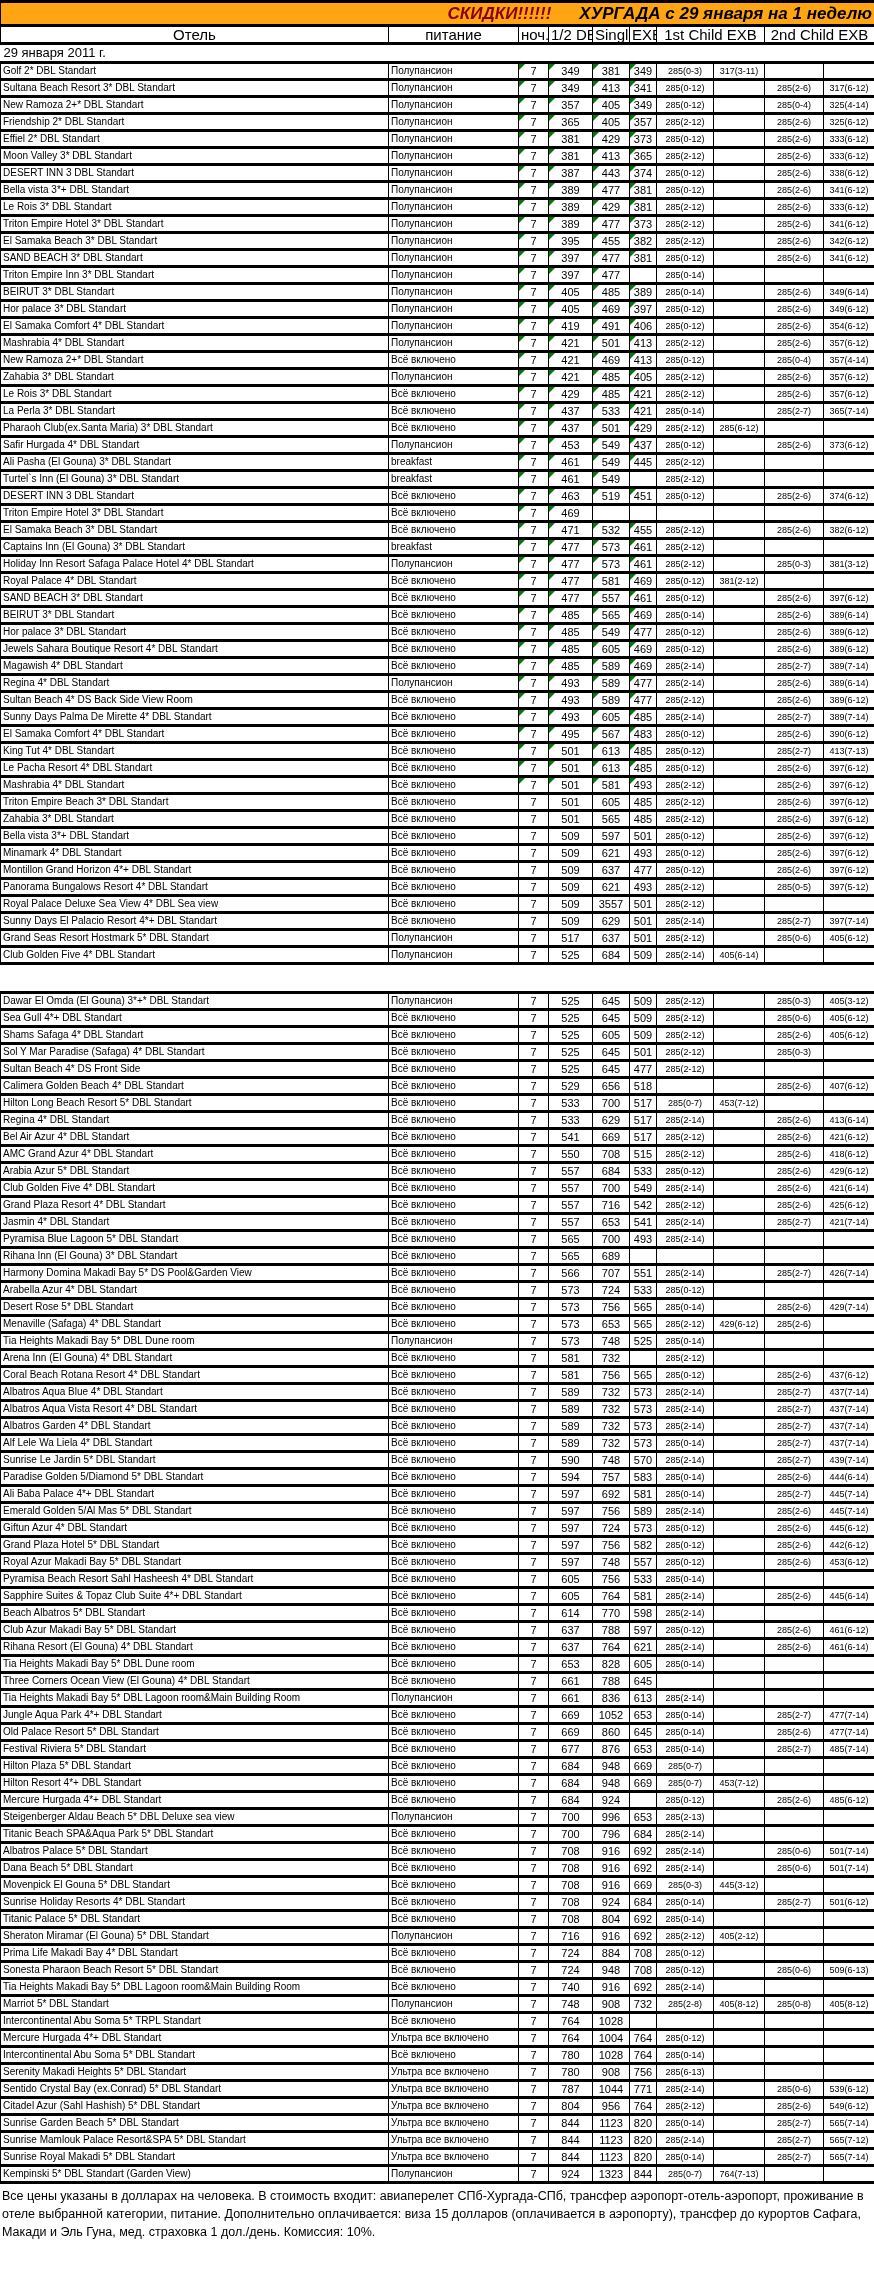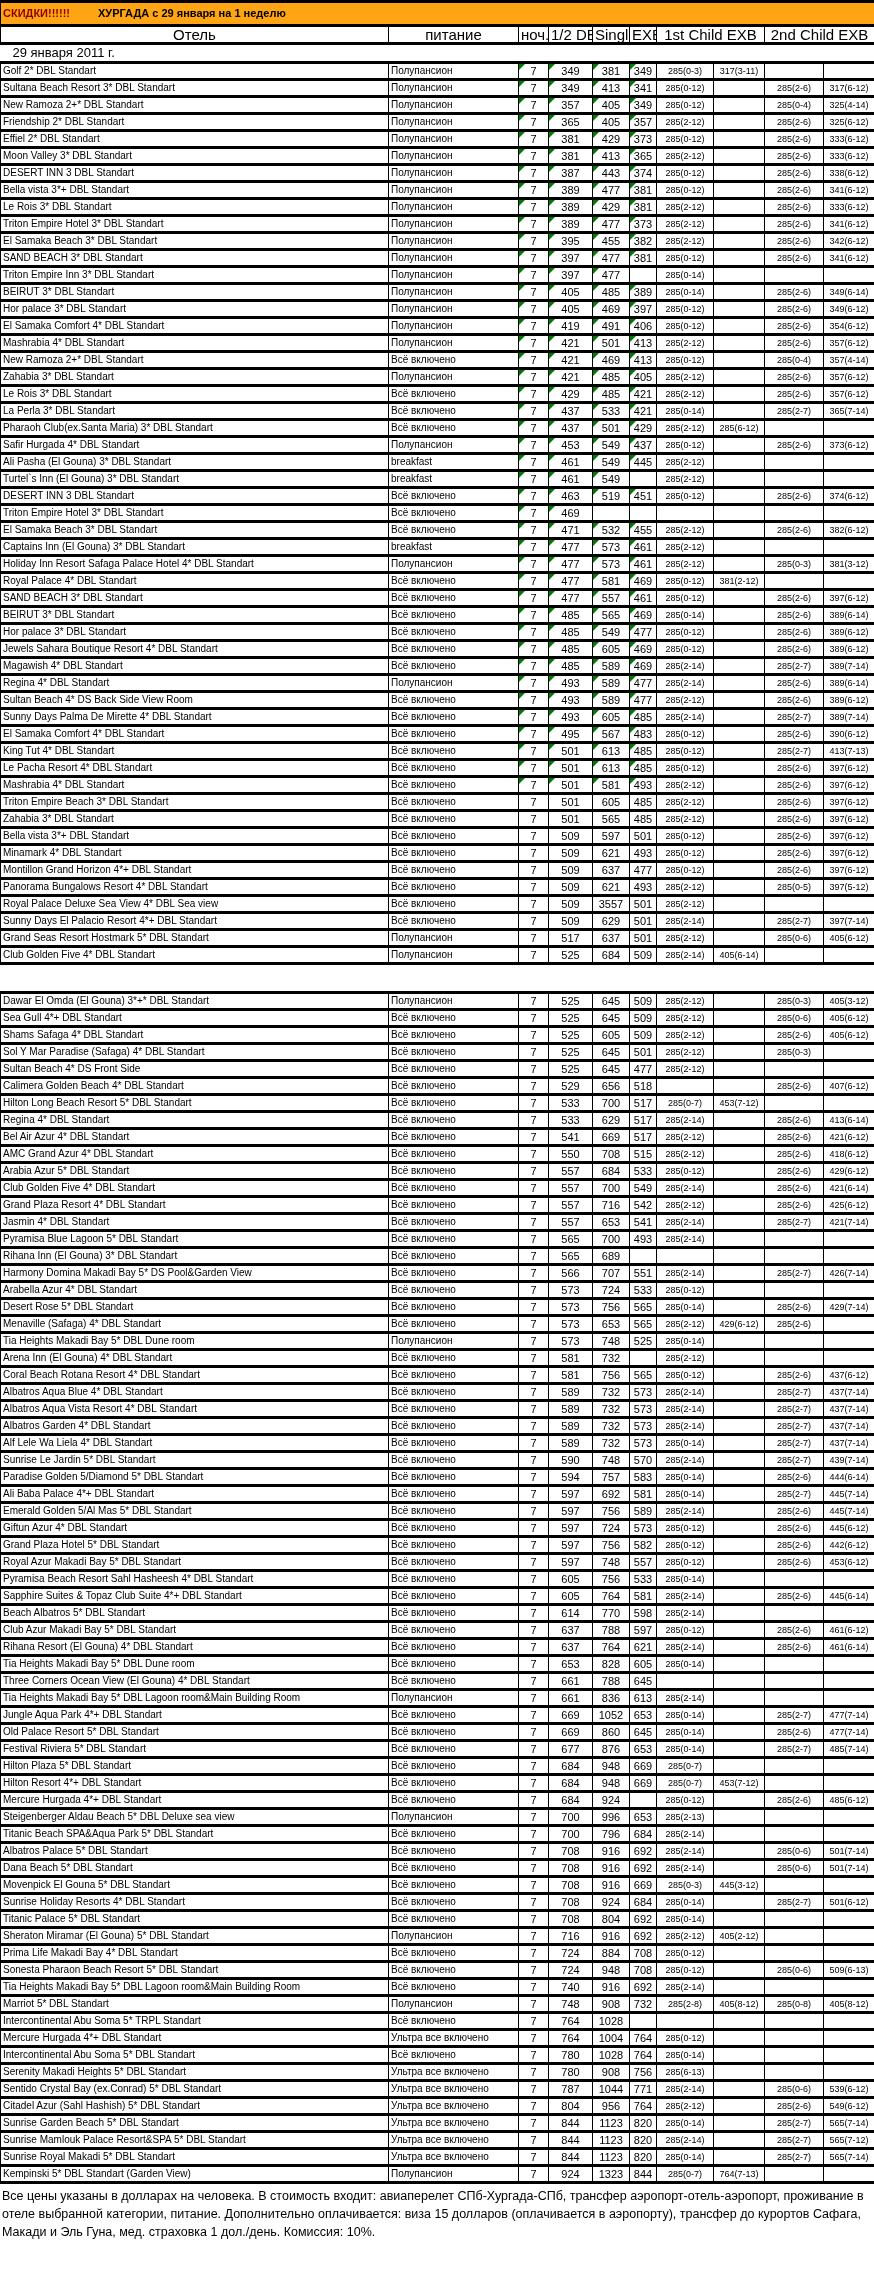--- a/index.html
+++ b/index.html
@@ -1,26 +1,26 @@
 <!DOCTYPE html>
 <html><head>
 <meta charset="utf-8">
 <style>
   html,body{margin:0;padding:0;background:#ffffff;}
   body{width:874px;font-family:"Liberation Sans",sans-serif;color:#000;}
   table{border-collapse:collapse;table-layout:fixed;width:874px;}
   td,th{border:1px solid #000;border-top-width:3px;border-bottom-width:3px;
         overflow:hidden;white-space:nowrap;height:14px;line-height:14px;
         padding:0 2px;font-weight:normal;position:relative;}
-  .title{background:#FFA514;height:21px;line-height:21px;text-align:left;
-         font-size:11px;font-weight:bold;}
+  .title{background:#FFA514;height:21px;line-height:21px;text-align:right;
+         font-size:17px;font-weight:bold;font-style:italic;}
   .title .disc{color:#8B0000;margin-right:28px;}
   .cols th{text-align:center;font-size:15px;height:15px;line-height:15px;}
   .daterow{border-left:none;border-right:none;font-size:13px;height:16px;
-           line-height:16px;text-align:left;padding-left:12px;}
+           line-height:16px;text-align:left;padding-left:3px;}
   td.hotel{font-size:10px;text-align:left;}
   td.meal{font-size:10px;text-align:left;}
   td.num{font-size:11px;text-align:center;}
   td.child{font-size:9px;text-align:center;padding:0 1px;}
   .gap{border:none;height:26px;background:#fff;}
   .tri{position:absolute;left:0;top:0;width:0;height:0;
        border-top:6px solid #007A00;border-right:6px solid transparent;}
   .footer{font-size:12.5px;line-height:1.45;padding:3px 2px 0 2px;width:870px;}
 </style>
 </head>

